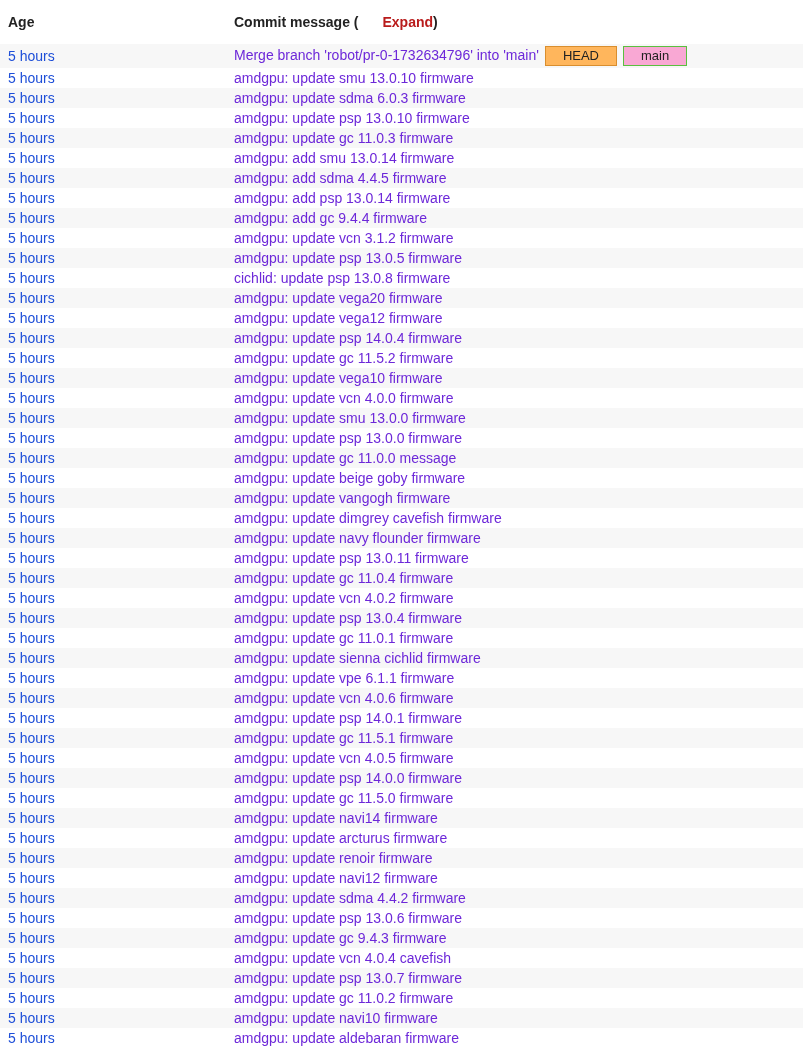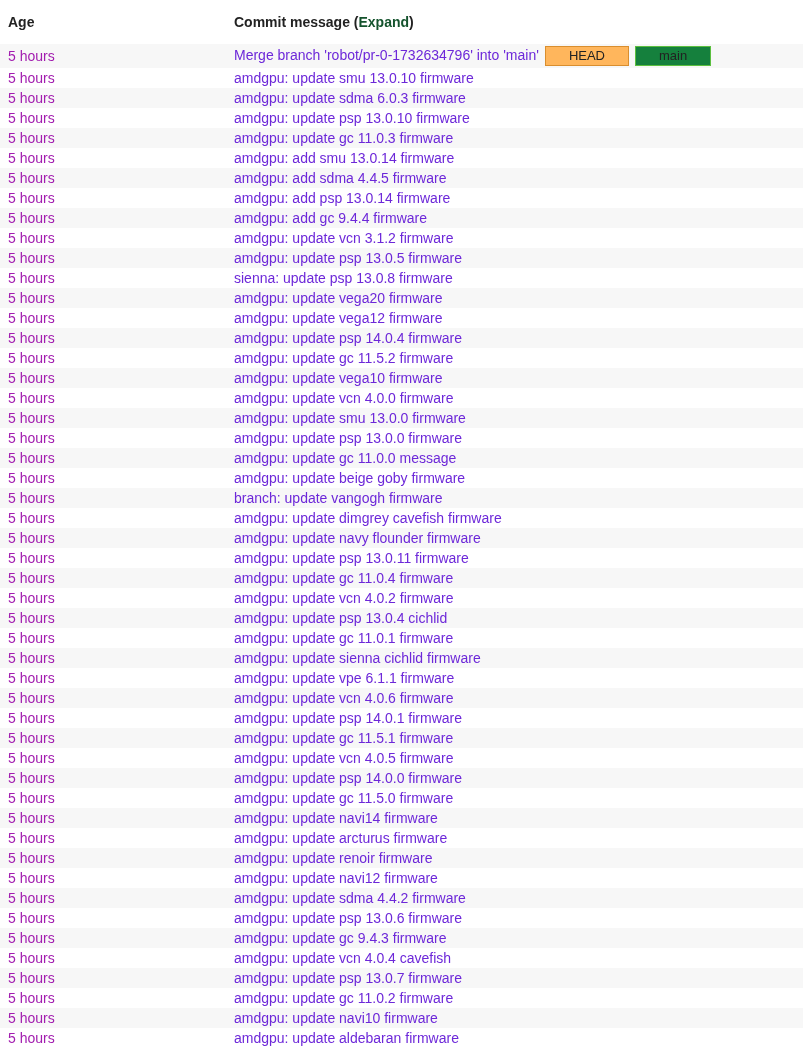--- a/index.html
+++ b/index.html
@@ -33,44 +33,45 @@
     overflow: hidden;
     font-size: 14px;
   }
   tbody tr.even {
     background: #f7f7f7;
   }
   tbody tr.odd {
     background: #ffffff;
   }
   .age-link {
-    color: #a21caf;
+    color: #1d4ed8;
     text-decoration: none;
     cursor: pointer;
   }
   .expand-link {
-    color: #14532d;
+    color: #b91c1c;
     text-decoration: none;
     cursor: pointer;
+    margin-left: 24px;
   }
   .tag {
     display: inline-block;
-    padding: 0 23px;
+    padding: 0 17px;
     margin-left: 6px;
     font-size: 13px;
     line-height: 18px;
     border-radius: 0;
   }
   .tag-head {
     background: #ffb65c;
     color: #222;
     border: 1px solid #d98e2e;
   }
   .tag-main {
-    background: #15803d;
+    background: #f9a8d4;
     color: #222;
     border: 1px solid #5bbf3f;
   }
   .msg-link {
     color: #6d28d9;
     text-decoration: none;
     cursor: pointer;
   }
 </style>
 </head>
@@ -127,21 +128,21 @@
       <tr class="odd">
         <td><a class="age-link">5 hours</a></td>
         <td><a class="msg-link">amdgpu: update vcn 3.1.2 firmware</a></td>
       </tr>
       <tr class="even">
         <td><a class="age-link">5 hours</a></td>
         <td><a class="msg-link">amdgpu: update psp 13.0.5 firmware</a></td>
       </tr>
       <tr class="odd">
         <td><a class="age-link">5 hours</a></td>
-        <td><a class="msg-link">sienna: update psp 13.0.8 firmware</a></td>
+        <td><a class="msg-link">cichlid: update psp 13.0.8 firmware</a></td>
       </tr>
       <tr class="even">
         <td><a class="age-link">5 hours</a></td>
         <td><a class="msg-link">amdgpu: update vega20 firmware</a></td>
       </tr>
       <tr class="odd">
         <td><a class="age-link">5 hours</a></td>
         <td><a class="msg-link">amdgpu: update vega12 firmware</a></td>
       </tr>
       <tr class="even">
@@ -171,21 +172,21 @@
       <tr class="even">
         <td><a class="age-link">5 hours</a></td>
         <td><a class="msg-link">amdgpu: update gc 11.0.0 message</a></td>
       </tr>
       <tr class="odd">
         <td><a class="age-link">5 hours</a></td>
         <td><a class="msg-link">amdgpu: update beige goby firmware</a></td>
       </tr>
       <tr class="even">
         <td><a class="age-link">5 hours</a></td>
-        <td><a class="msg-link">branch: update vangogh firmware</a></td>
+        <td><a class="msg-link">amdgpu: update vangogh firmware</a></td>
       </tr>
       <tr class="odd">
         <td><a class="age-link">5 hours</a></td>
         <td><a class="msg-link">amdgpu: update dimgrey cavefish firmware</a></td>
       </tr>
       <tr class="even">
         <td><a class="age-link">5 hours</a></td>
         <td><a class="msg-link">amdgpu: update navy flounder firmware</a></td>
       </tr>
       <tr class="odd">
@@ -195,21 +196,21 @@
       <tr class="even">
         <td><a class="age-link">5 hours</a></td>
         <td><a class="msg-link">amdgpu: update gc 11.0.4 firmware</a></td>
       </tr>
       <tr class="odd">
         <td><a class="age-link">5 hours</a></td>
         <td><a class="msg-link">amdgpu: update vcn 4.0.2 firmware</a></td>
       </tr>
       <tr class="even">
         <td><a class="age-link">5 hours</a></td>
-        <td><a class="msg-link">amdgpu: update psp 13.0.4 cichlid</a></td>
+        <td><a class="msg-link">amdgpu: update psp 13.0.4 firmware</a></td>
       </tr>
       <tr class="odd">
         <td><a class="age-link">5 hours</a></td>
         <td><a class="msg-link">amdgpu: update gc 11.0.1 firmware</a></td>
       </tr>
       <tr class="even">
         <td><a class="age-link">5 hours</a></td>
         <td><a class="msg-link">amdgpu: update sienna cichlid firmware</a></td>
       </tr>
       <tr class="odd">

